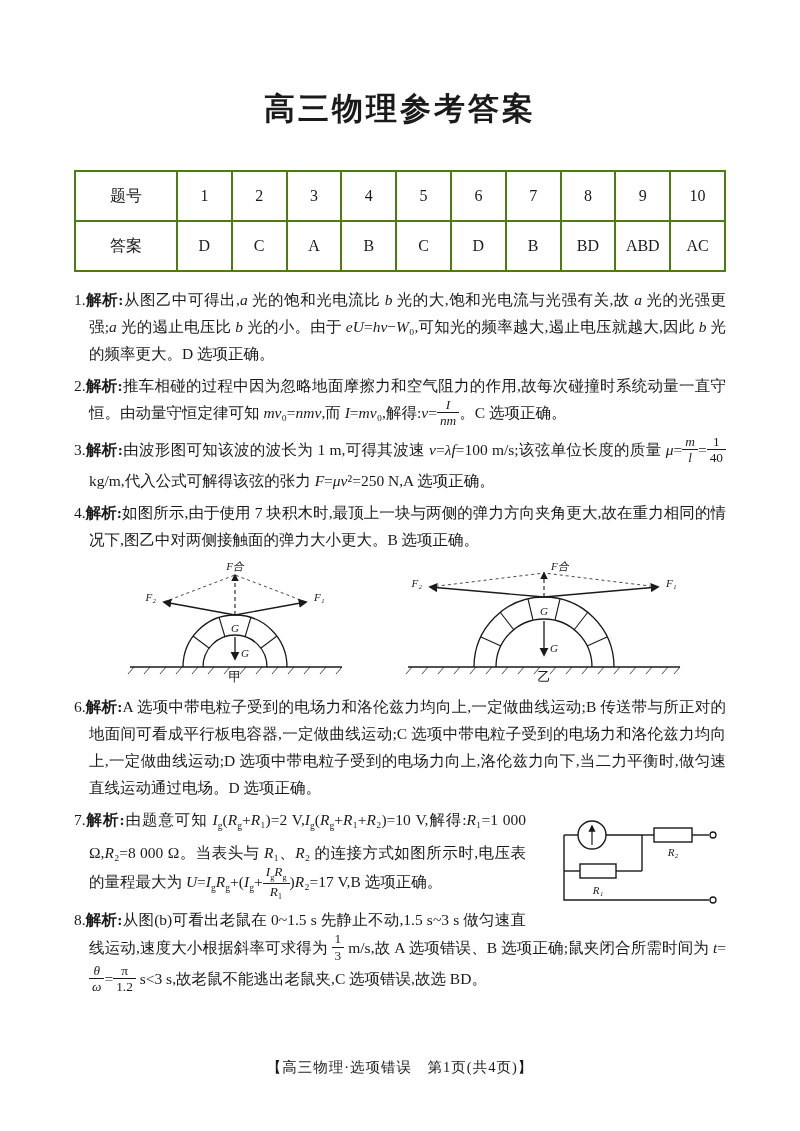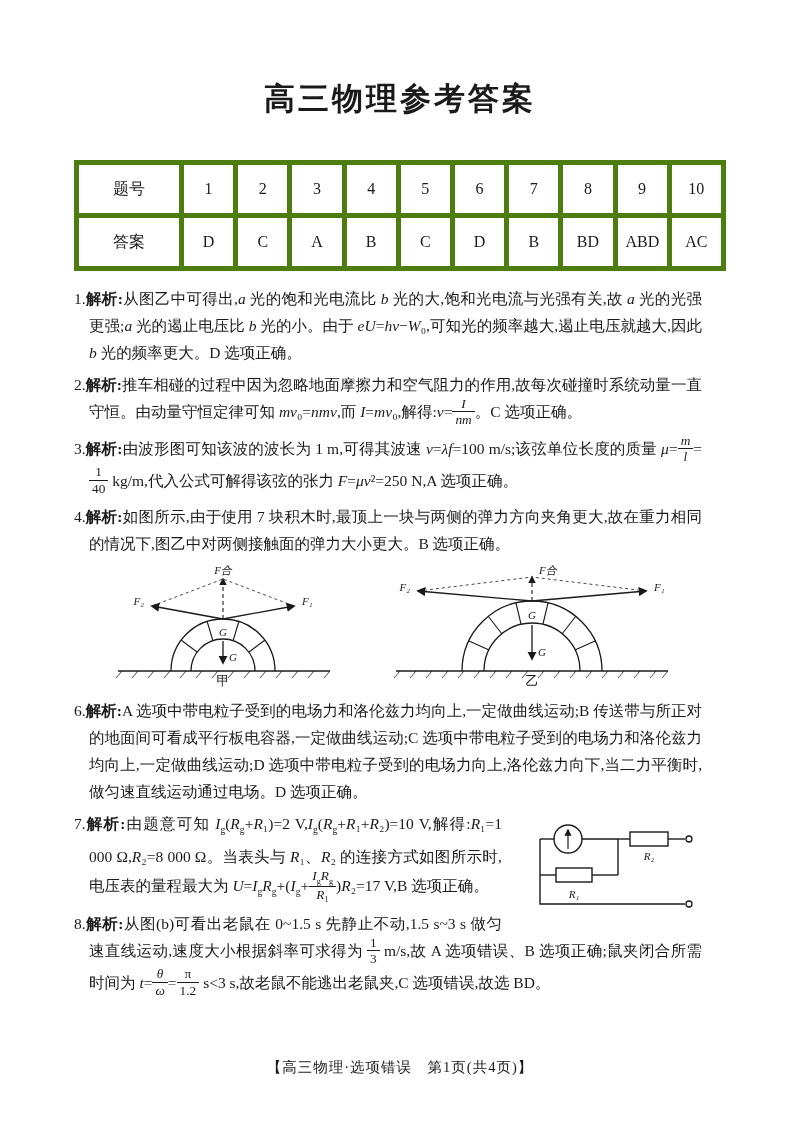--- a/index.html
+++ b/index.html
@@ -5,44 +5,44 @@
   html,body{margin:0;padding:0;background:#ffffff;}
   .page{
     position:relative;
     width:800px;height:1131px;
     background:#fff;
     overflow:hidden;
     font-family:"Liberation Serif","DejaVu Serif",serif;
     color:#1a1a1a;
   }
   .title{
-    margin:2px;
+    margin:12px;
     padding-top:76px;
     text-align:center;
     font-size:31px;
     font-weight:900;
     letter-spacing:3px;
   }
   table.answer-table{
     border-collapse:collapse;
     table-layout:fixed;
     width:652px;
     margin:40px auto 0 auto;
     border:2px solid #1a1a1a;
   }
   table.answer-table td{
-    border:5px solid #4d7c0f;
+    border:2px solid #4d7c0f;
     height:32px;
     text-align:center;
     vertical-align:middle;
     font-size:16px;
     padding:8px;
   }
   table.answer-table td.head{width:84px;}
-  .content{padding:14px 98px 0 74px;}
+  .content{padding:14px 74px 0 74px;}
   .item{
     font-size:15.5px;
     line-height:27px;
     text-align:justify;
     margin:0 0 5px 0;
     padding-left:15px;
     text-indent:-15px;
   }
   .item .jiexi{font-weight:700;}
   .item i{font-family:"Liberation Serif","DejaVu Serif",serif;}

